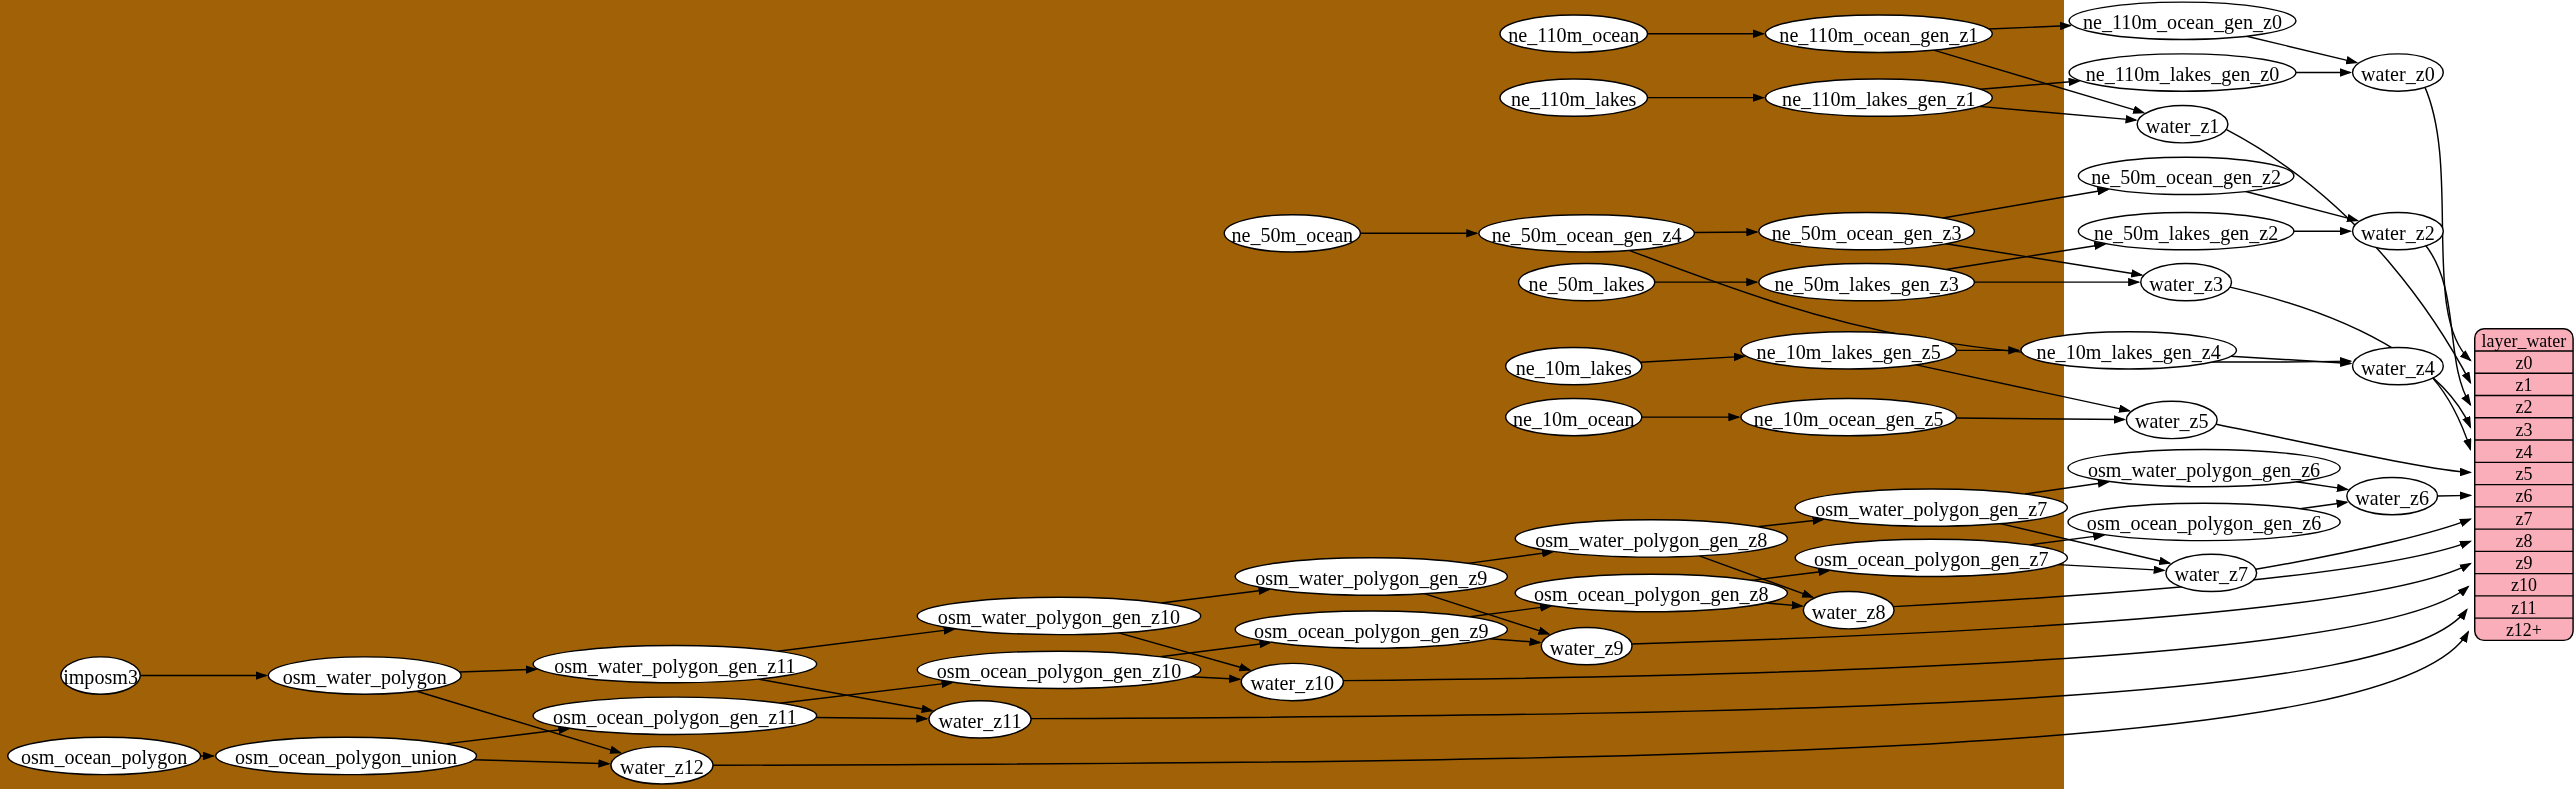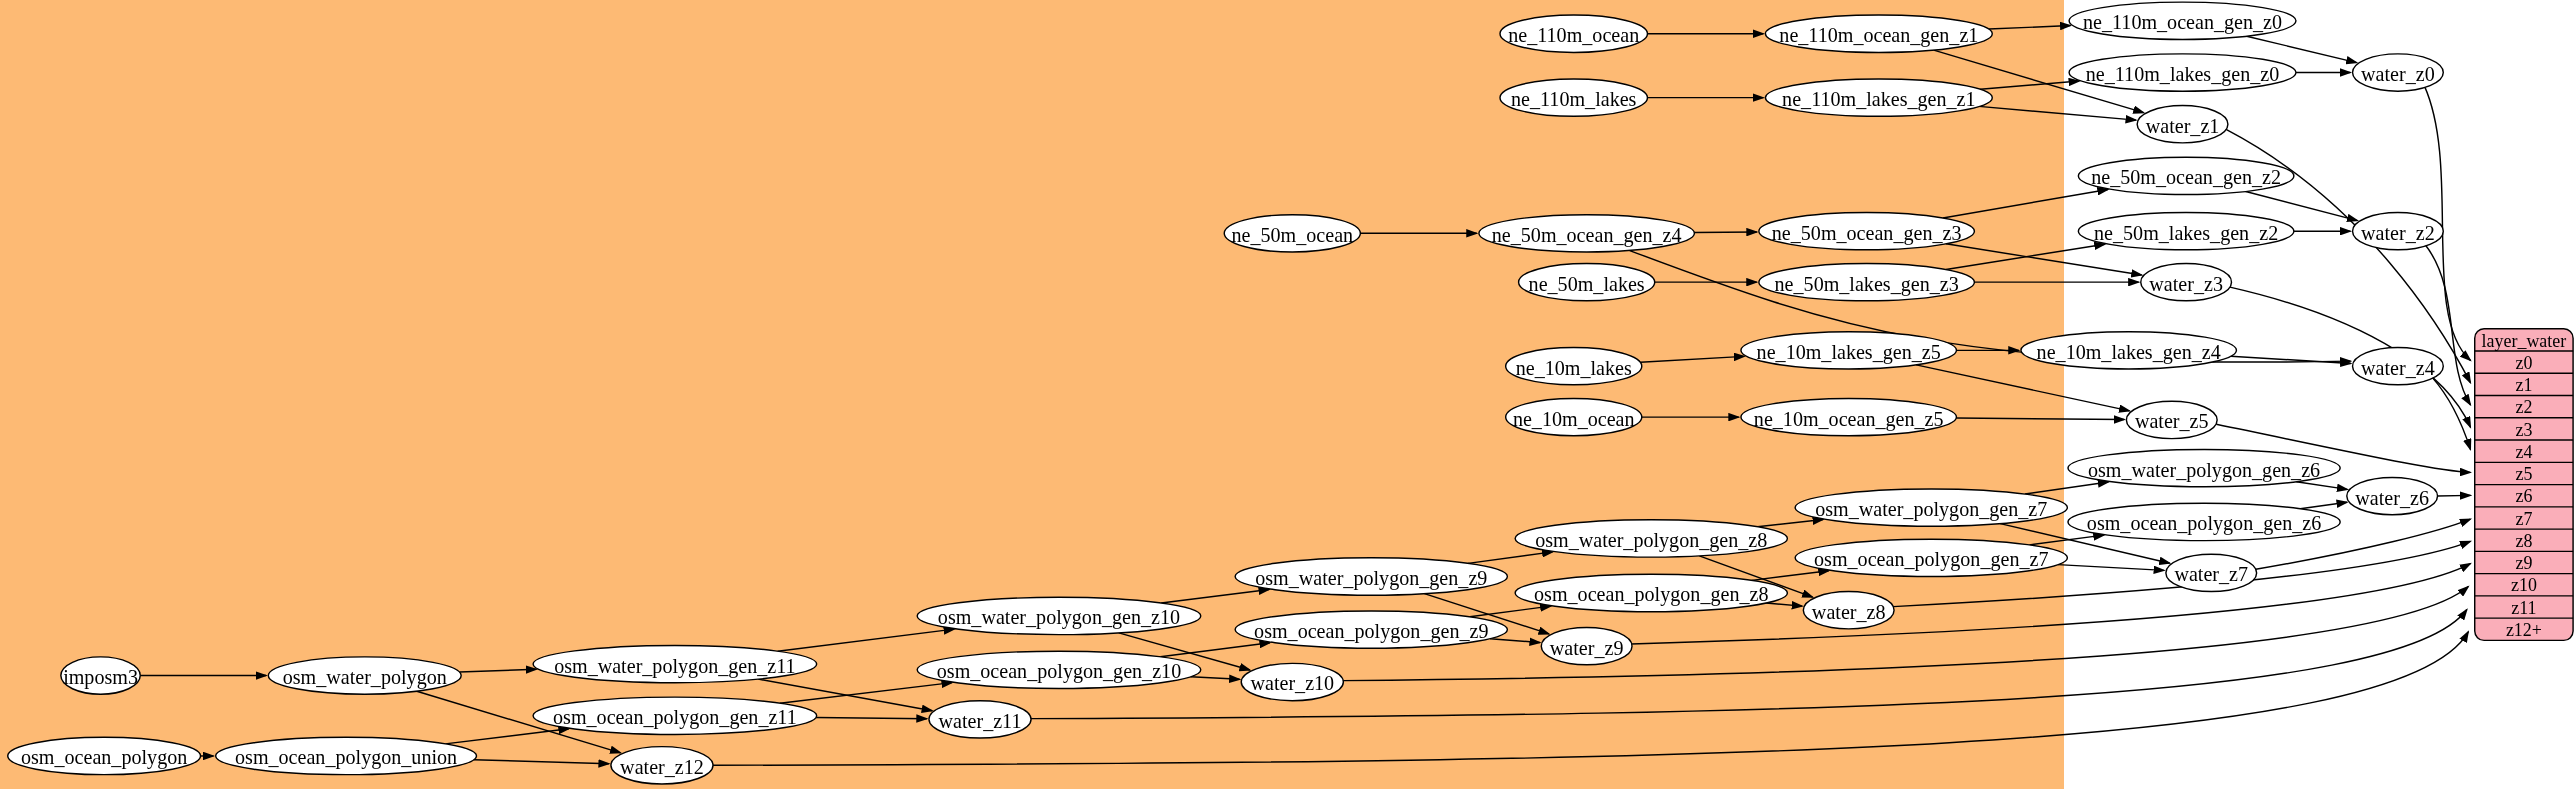--- a/index.html
+++ b/index.html
@@ -1,17 +1,17 @@
 <!DOCTYPE html>
 <html style="font-size:11.5px"><head>
 <meta charset="utf-8">
 <style>
   html,body{margin:0;padding:0;background:#ffffff;}
   body{width:2576px;height:789px;overflow:hidden;}
-  #diagram-root{position:relative;width:2064px;height:789px;background:#fdba74;}
+  #diagram-root{position:relative;width:2064px;height:789px;background:#a16207;}
   svg{display:block;}
   .node-label{font-family:"Liberation Serif","DejaVu Serif",serif;font-size:28px;fill:#000;}
   .table-label{font-family:"Liberation Serif","DejaVu Serif",serif;font-size:25px;fill:#000;}
   text{text-anchor:middle;dominant-baseline:central;}
 </style>
 </head>
 <body>
 
 <div id="diagram-root">
   <svg id="graph" width="2576" height="789" viewBox="0 0 3588 1099" xmlns="http://www.w3.org/2000/svg">

